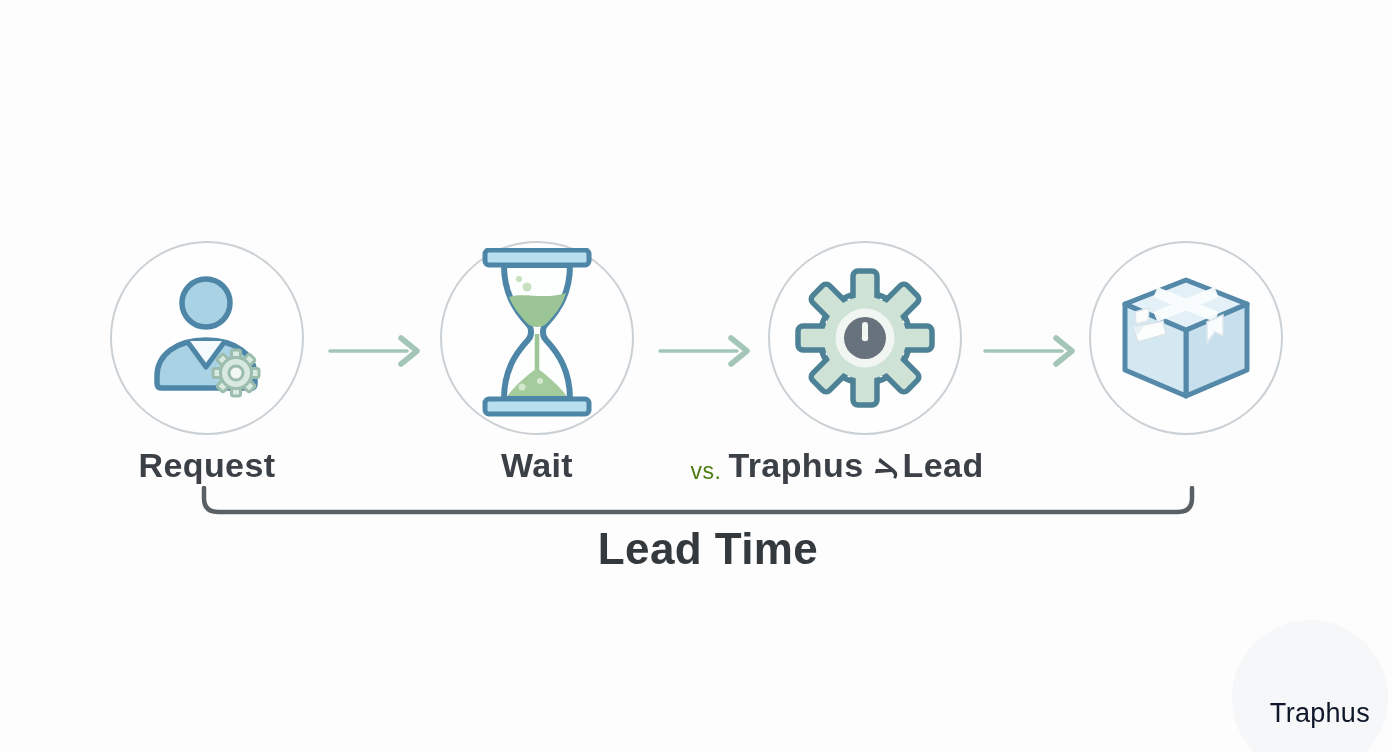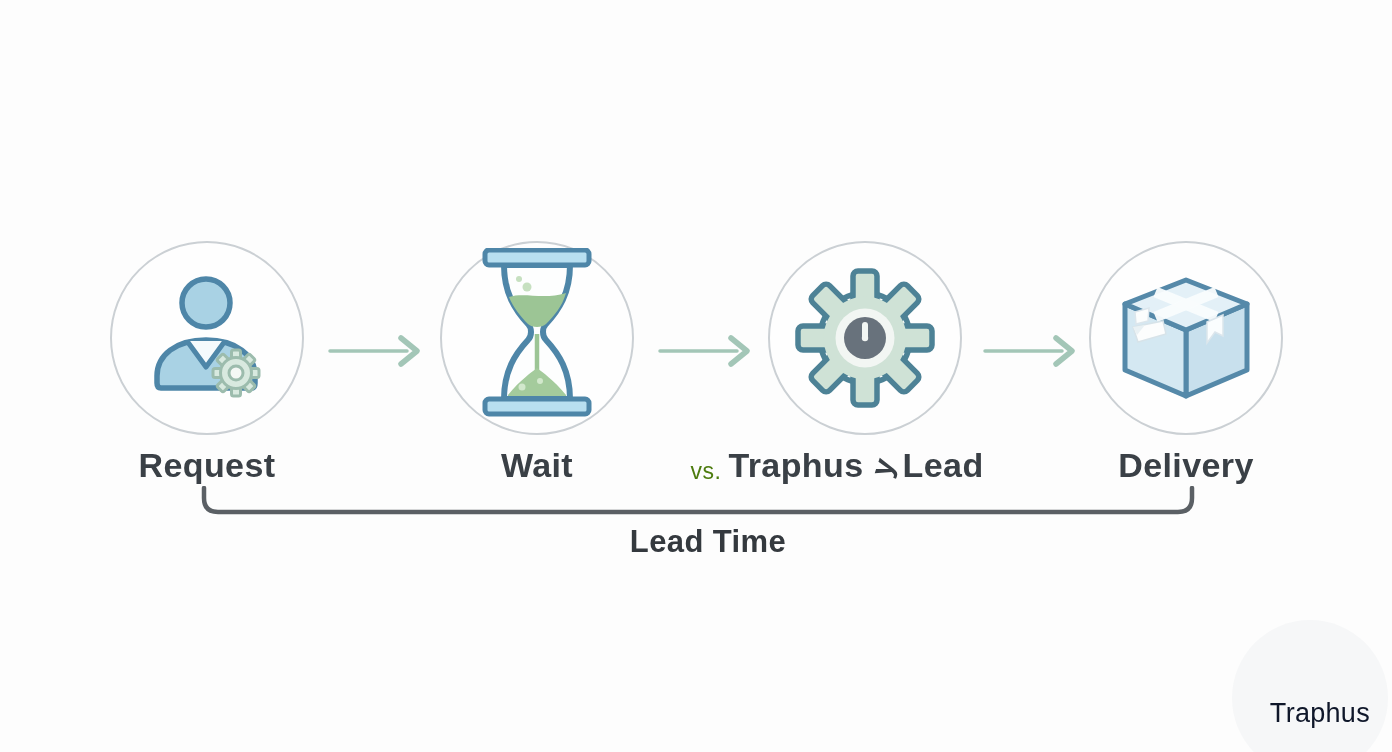--- a/index.html
+++ b/index.html
@@ -23,21 +23,21 @@
     display:inline-block; transform:rotate(-72deg);
     margin:0 11px; font-weight:700; font-size:30px;
   }
   .vs-label {
     position:absolute; top:458px; left:706px; transform:translateX(-50%);
     font-size:23px; font-weight:400; color:#4d7c0f; letter-spacing:0.5px;
   }
   .bracket-holder { position:absolute; left:198px; top:486px; }
   .lead-time-label {
     position:absolute; top:524px; left:708px; transform:translateX(-50%);
-    font-size:31px; font-weight:700; color:#34393e; letter-spacing:0.4px;
+    font-size:44px; font-weight:700; color:#34393e; letter-spacing:0.4px;
   }
   .watermark-blob {
     position:absolute; left:1232px; top:620px; width:156px; height:156px;
     border-radius:50%; background:#f6f7f8;
   }
   .watermark-text {
     position:absolute; top:698px; right:22px;
     font-size:27px; font-weight:400; color:#0f172a; letter-spacing:0.3px;
   }
 </style>
@@ -136,21 +136,20 @@
     <g fill="none" stroke-linecap="round" stroke-linejoin="round" stroke="#a3c6b7">
       <line x1="3" y1="18" x2="80" y2="18" stroke-width="3.5"></line>
       <polyline points="74,5 90,18 74,31" stroke-width="5.5"></polyline>
     </g>
   </svg>
 
   <div class="stage-label" style="left:207px;">Request</div>
   <div class="stage-label" style="left:537px;text-align:center;">Wait</div>
   <div class="vs-label">vs.</div>
   <div class="stage-label" style="left:856px;"><span>Traphus</span><span class="divider-glyph">y</span><span>Lead</span></div>
-  <div class="stage-label" style="left:1186px;">Delivery</div>
 
   <svg class="bracket-holder" width="1000" height="32" viewBox="0 0 1000 32">
     <path d="M6 2 L6 12 Q6 26 20 26 L980 26 Q994 26 994 12 L994 2" fill="none" stroke-width="4.5" stroke-linecap="round" stroke="#5b6065"></path>
   </svg>
   <div class="lead-time-label">Lead Time</div>
 
   <div class="watermark-blob"></div>
   <div class="watermark-text">Traphus</div>
 
 </div>

